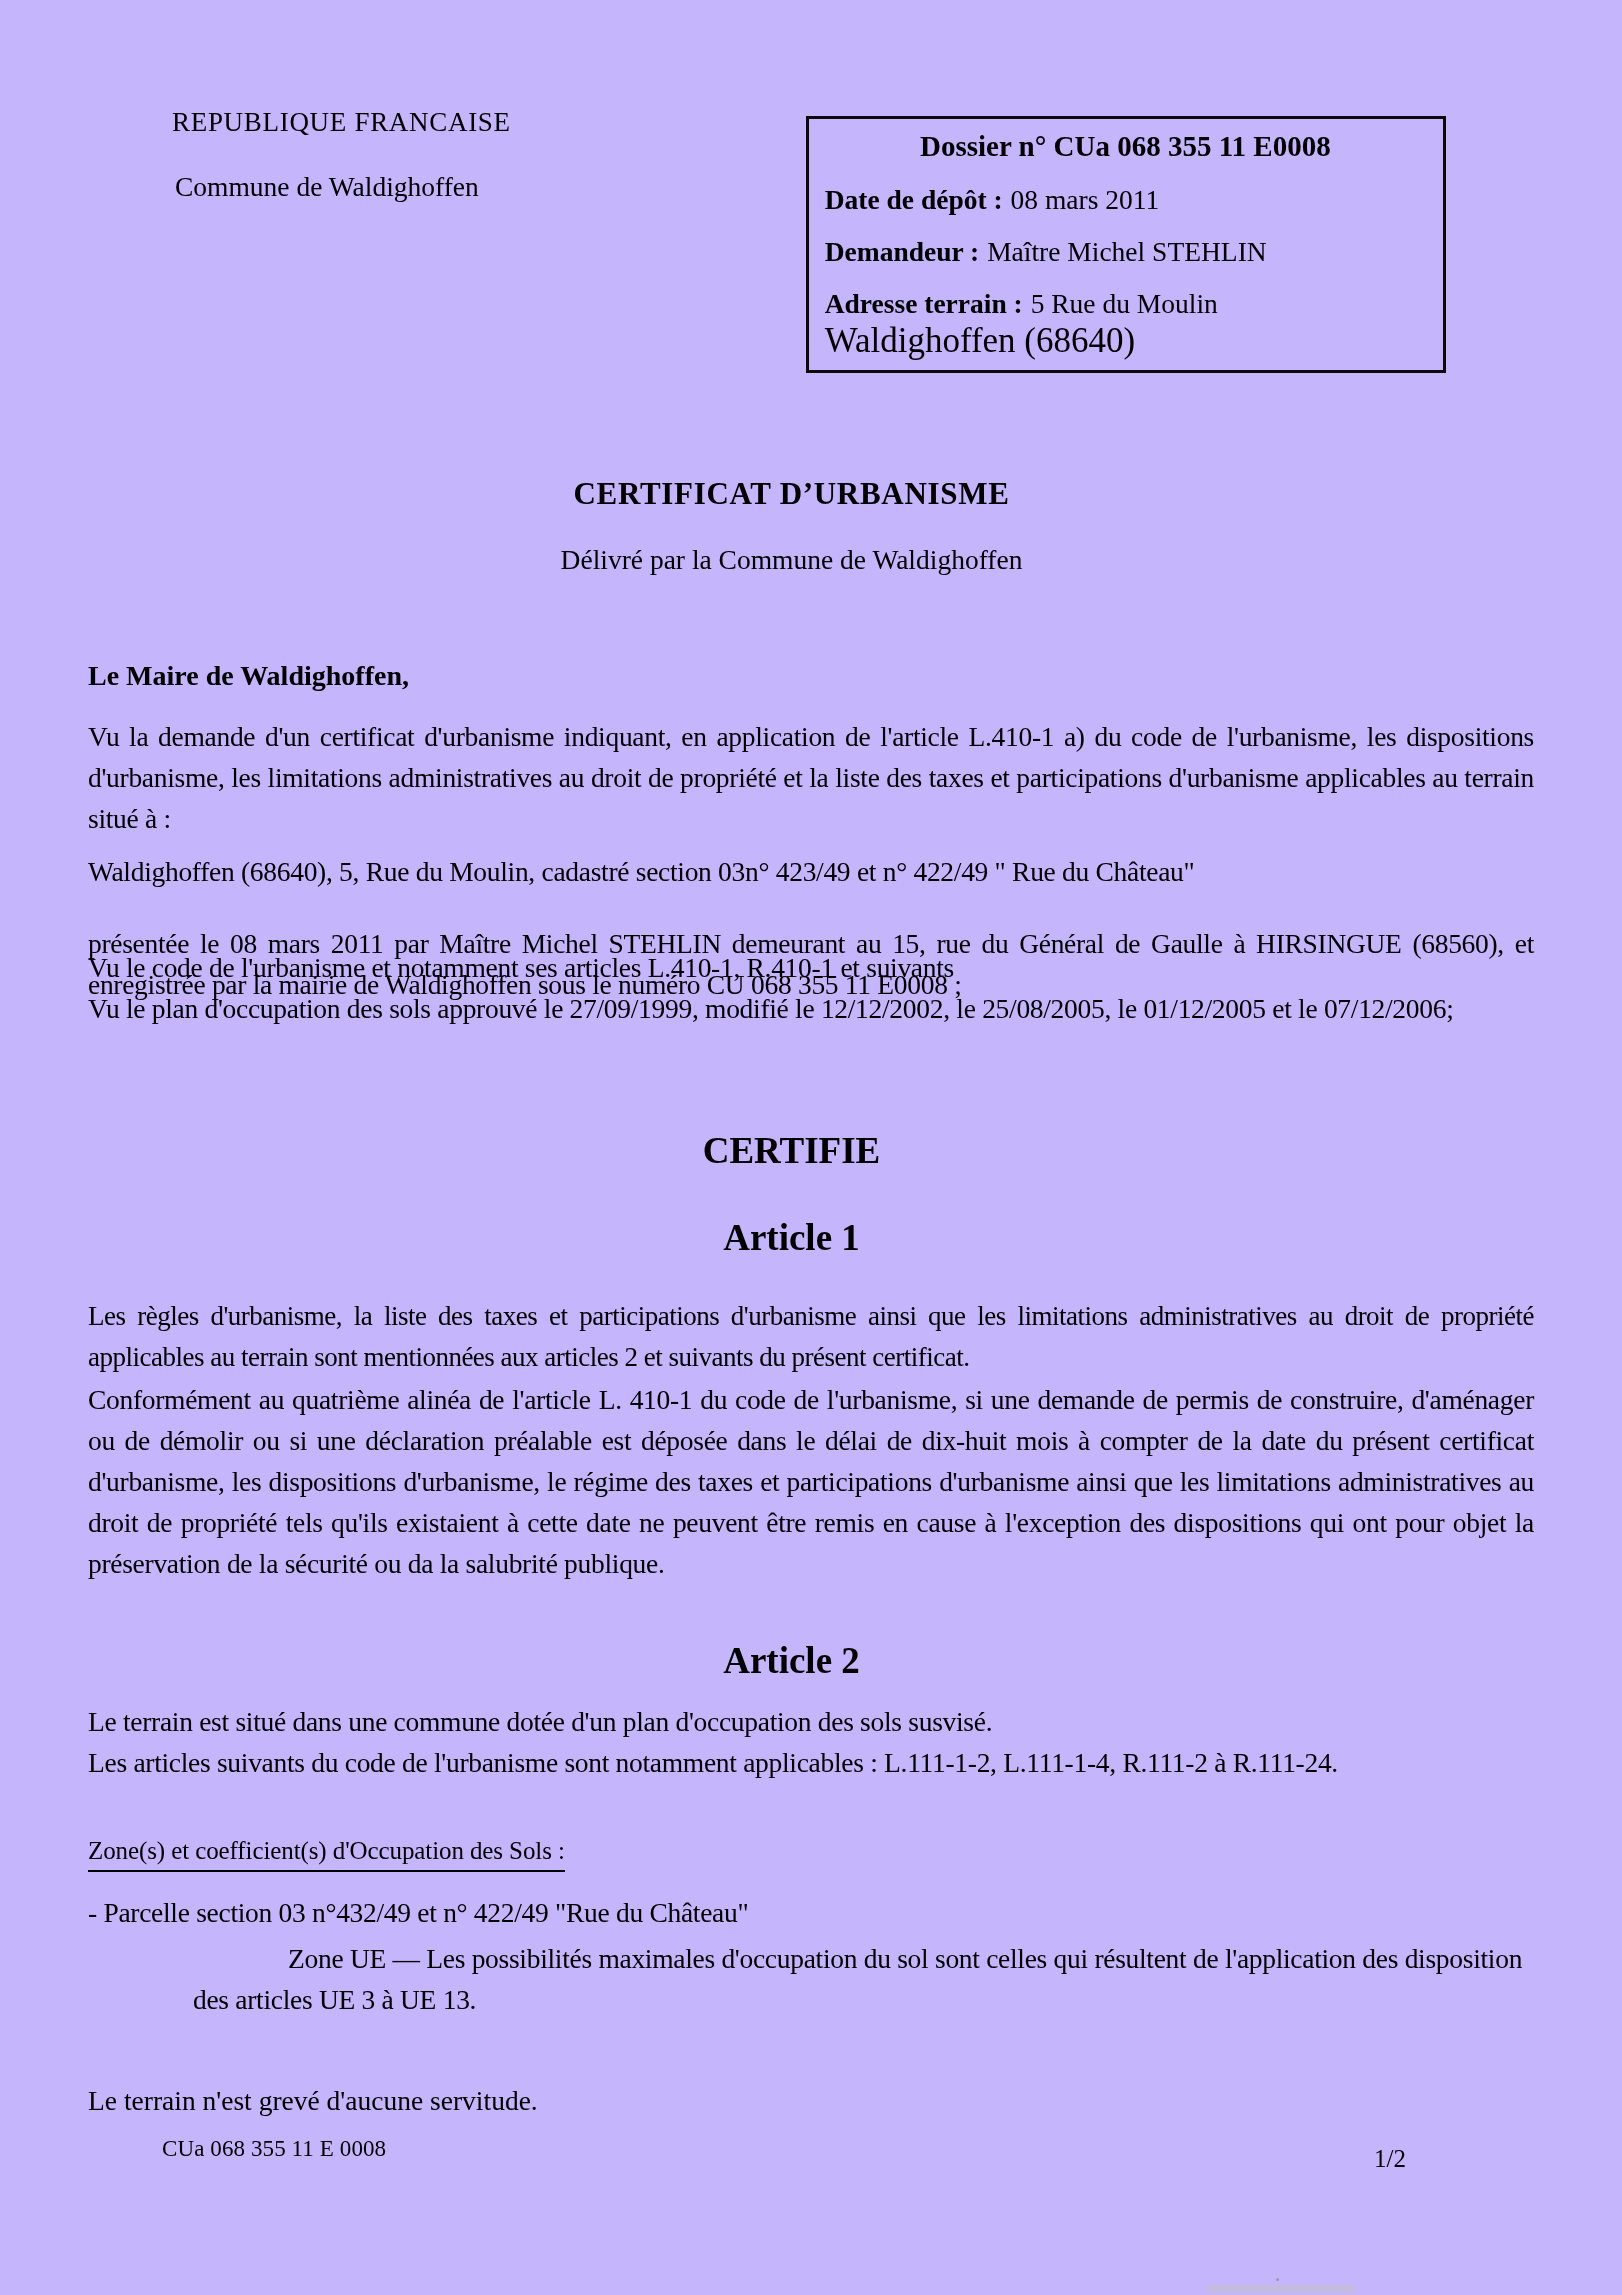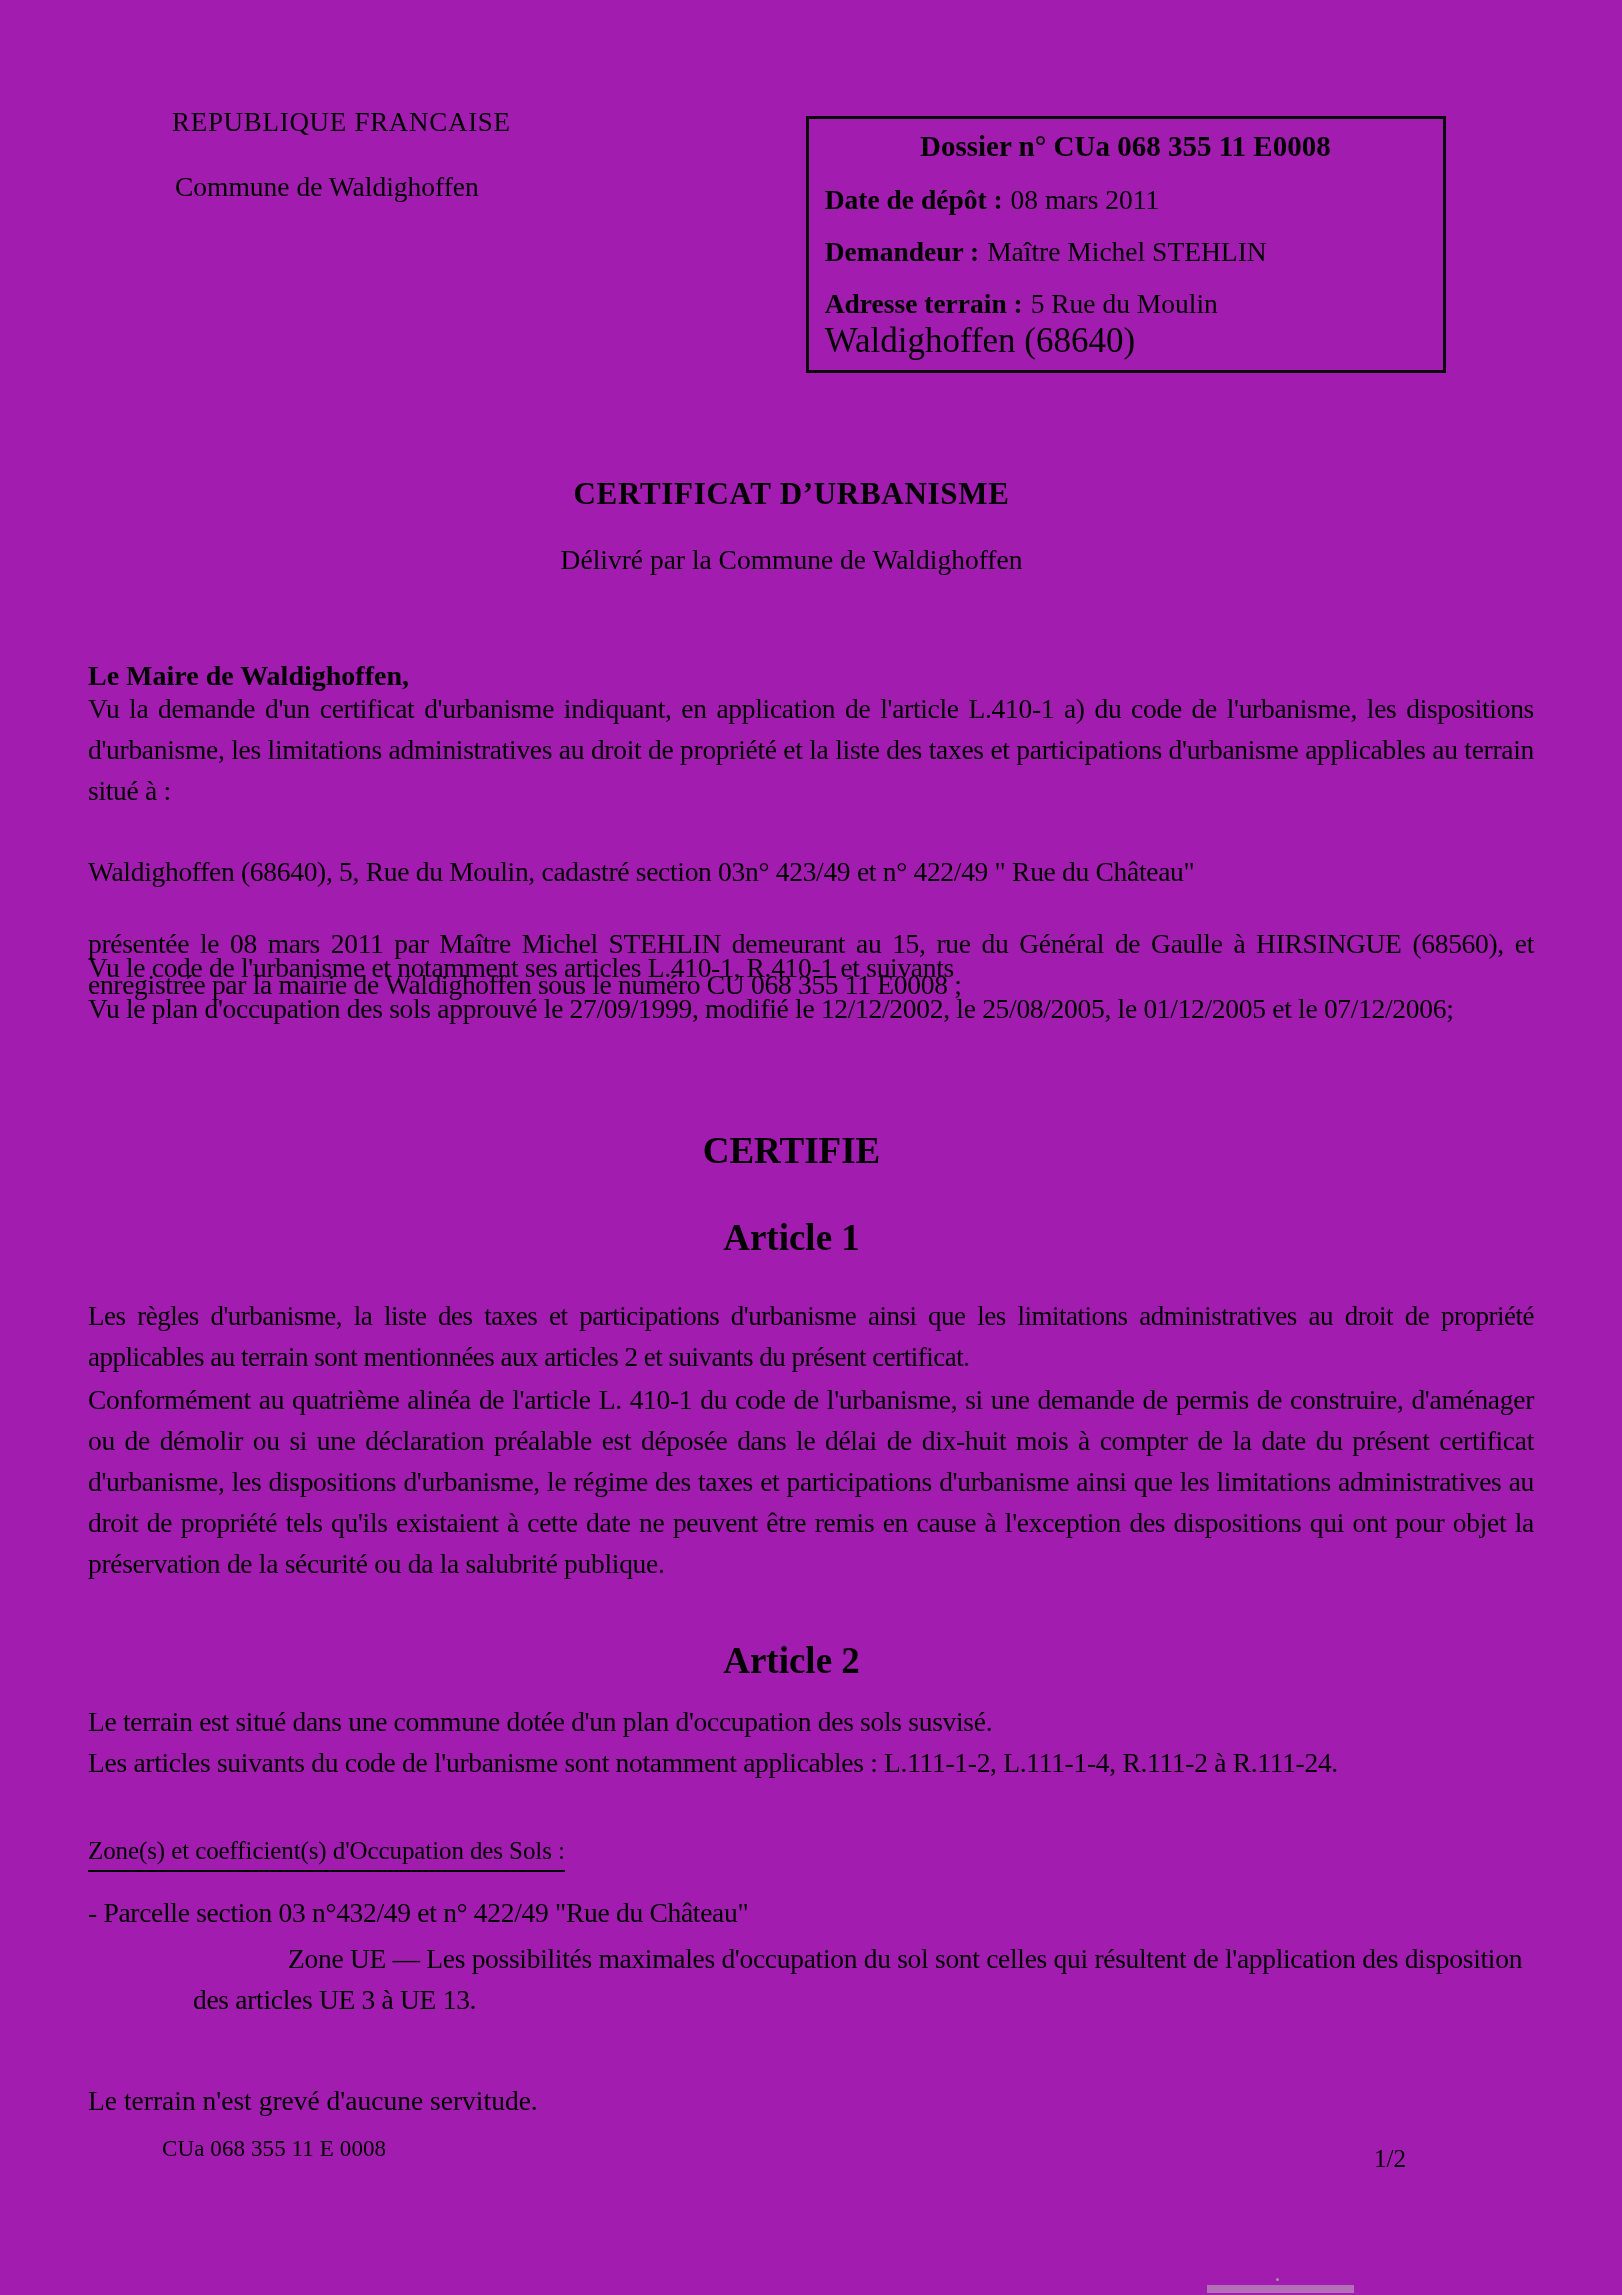--- a/index.html
+++ b/index.html
@@ -1,20 +1,20 @@
 <!DOCTYPE html>
 <html style="font-size:10.5px"><head>
 <meta charset="utf-8">
 <style>
   html, body { margin: 0; padding: 0; background: #ffffff; }
   .page {
     position: relative;
     width: 1623px;
     height: 2295px;
-    background: #a21caf;
+    background: #c4b5fd;
     color: #000000;
     font-family: "Liberation Serif", "DejaVu Serif", serif;
     overflow: hidden;
   }
   .abs { position: absolute; }
 
   
   .header-republic {
     left: 172px; top: 107px;
     font-size: 27px; letter-spacing: 0.7px;
@@ -119,21 +119,21 @@
       <span class="box-label">Adresse terrain :</span><span class="box-value">5 Rue du Moulin</span>
     </div>
     <div class="box-cont">Waldighoffen (68640)</div>
   </div>
 
   <div class="abs doc-subtitle">Délivré par la Commune de Waldighoffen</div>
   <div class="abs doc-title">CERTIFICAT D’URBANISME</div>
 
   <div class="abs salutation">Le Maire de Waldighoffen,</div>
 
-  <div class="abs para justify" style="top:688px">Vu la demande d'un certificat d'urbanisme indiquant, en application de l'article L.410-1 a) du code de l'urbanisme, les dispositions d'urbanisme, les limitations administratives au droit de propriété et la liste des taxes et participations d'urbanisme applicables au terrain situé à :</div>
+  <div class="abs para justify" style="top:716px">Vu la demande d'un certificat d'urbanisme indiquant, en application de l'article L.410-1 a) du code de l'urbanisme, les dispositions d'urbanisme, les limitations administratives au droit de propriété et la liste des taxes et participations d'urbanisme applicables au terrain situé à :</div>
 
   <div class="abs para" style="top:851px">Waldighoffen (68640), 5, Rue du Moulin, cadastré section 03n° 423/49 et n° 422/49 " Rue du Château"</div>
 
   <div class="abs para justify" style="top:923px">présentée le 08 mars 2011 par Maître Michel STEHLIN demeurant au 15, rue du Général de Gaulle à HIRSINGUE (68560), et enregistrée par la mairie de Waldighoffen sous le numéro CU 068 355 11 E0008 ;</div>
 
   <div class="abs para" style="top:947px">
     <p>Vu le code de l'urbanisme et notamment ses articles L.410-1, R.410-1 et suivants</p>
     <p class="justify">Vu le plan d'occupation des sols approuvé le 27/09/1999, modifié le 12/12/2002, le 25/08/2005, le 01/12/2005 et le 07/12/2006;</p>
   </div>
 

